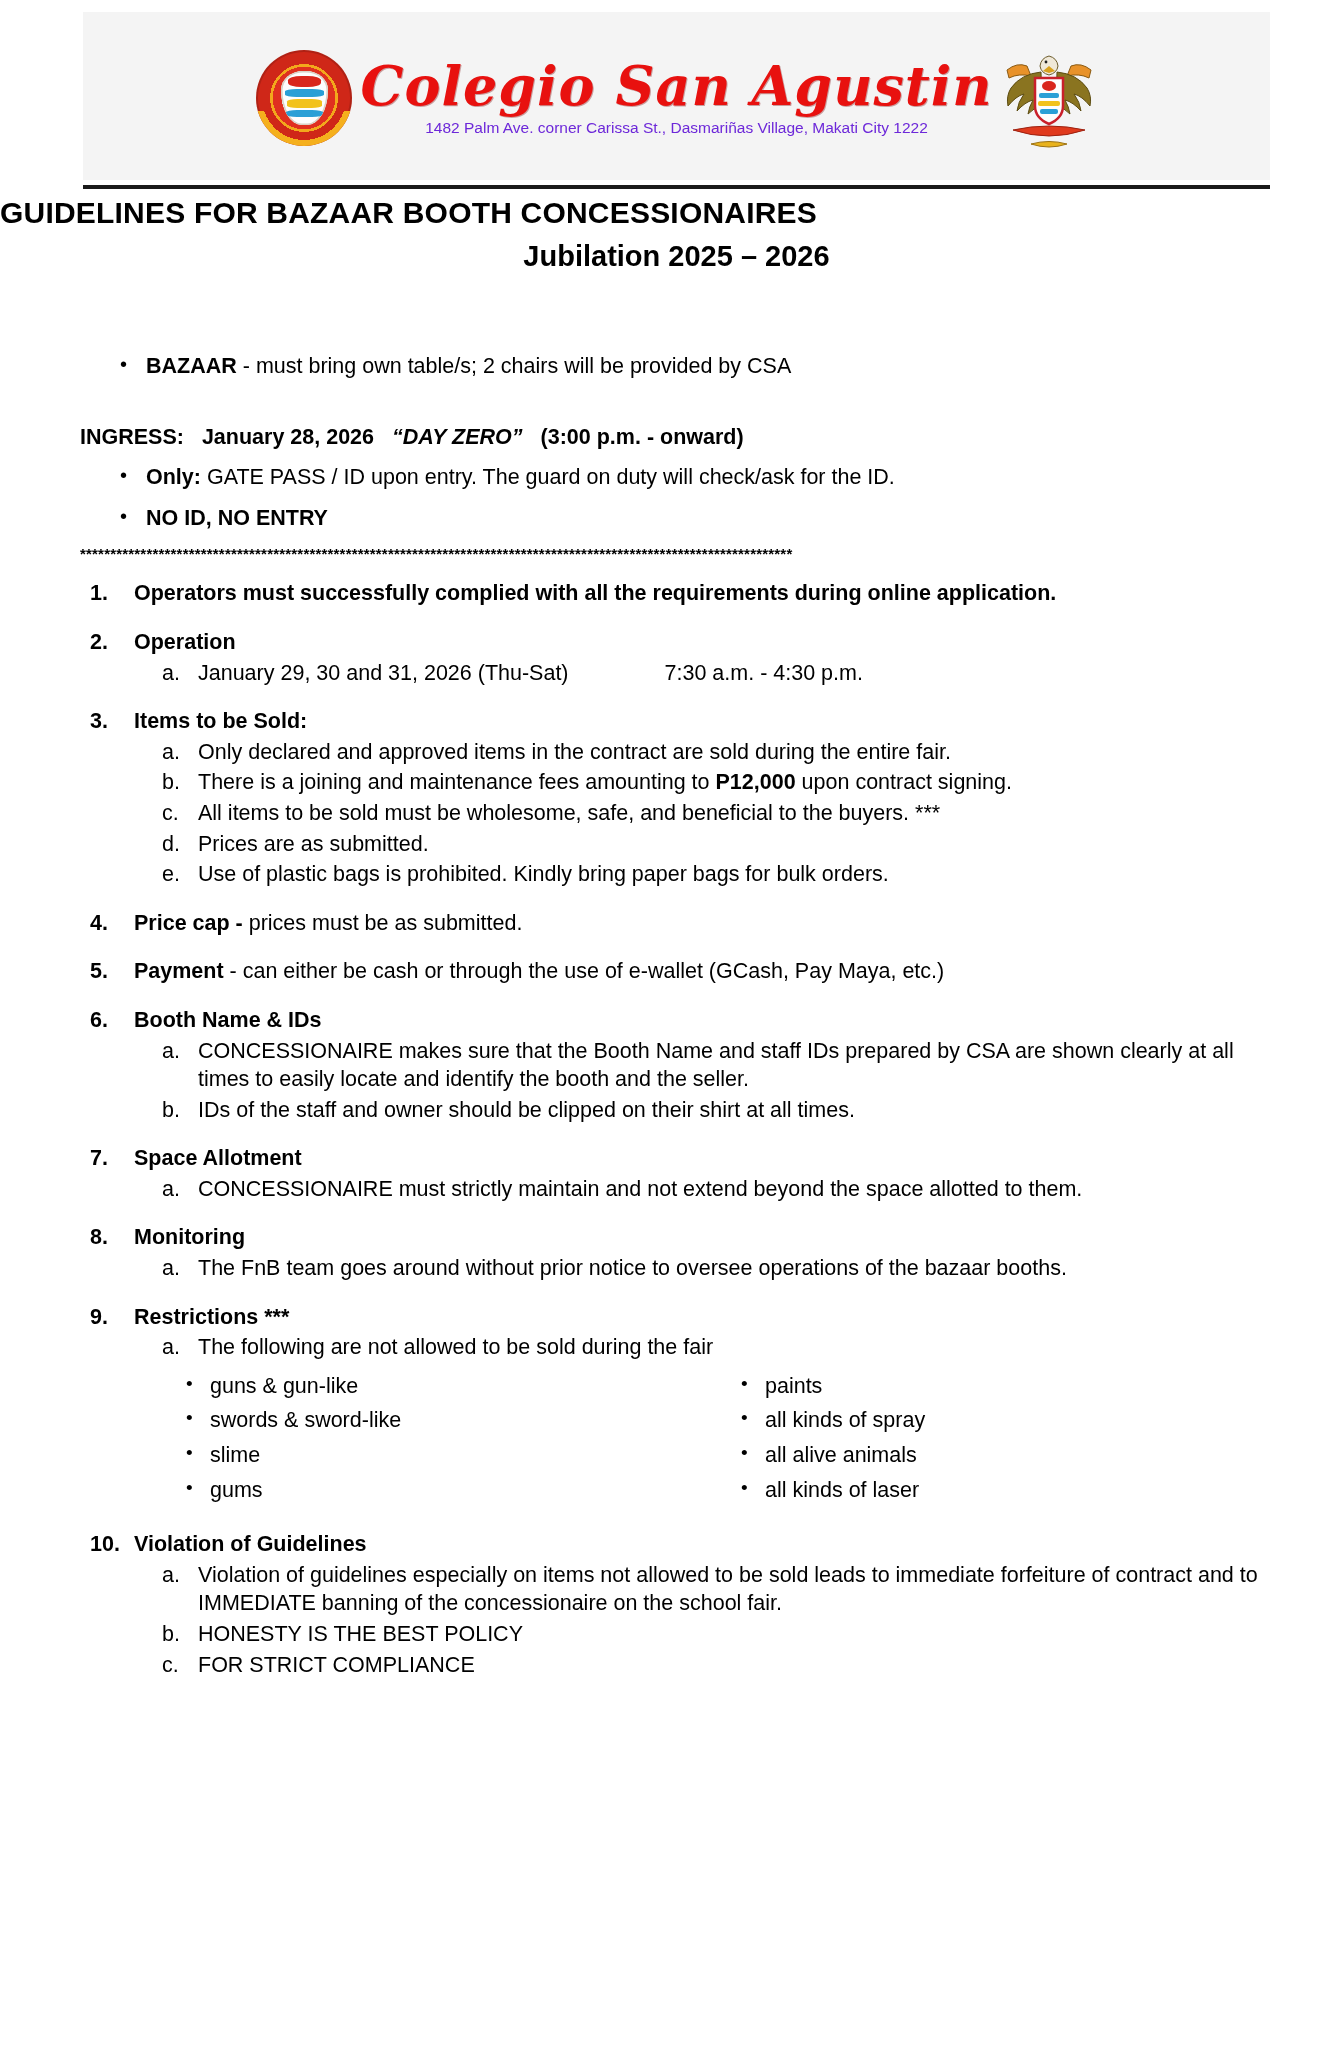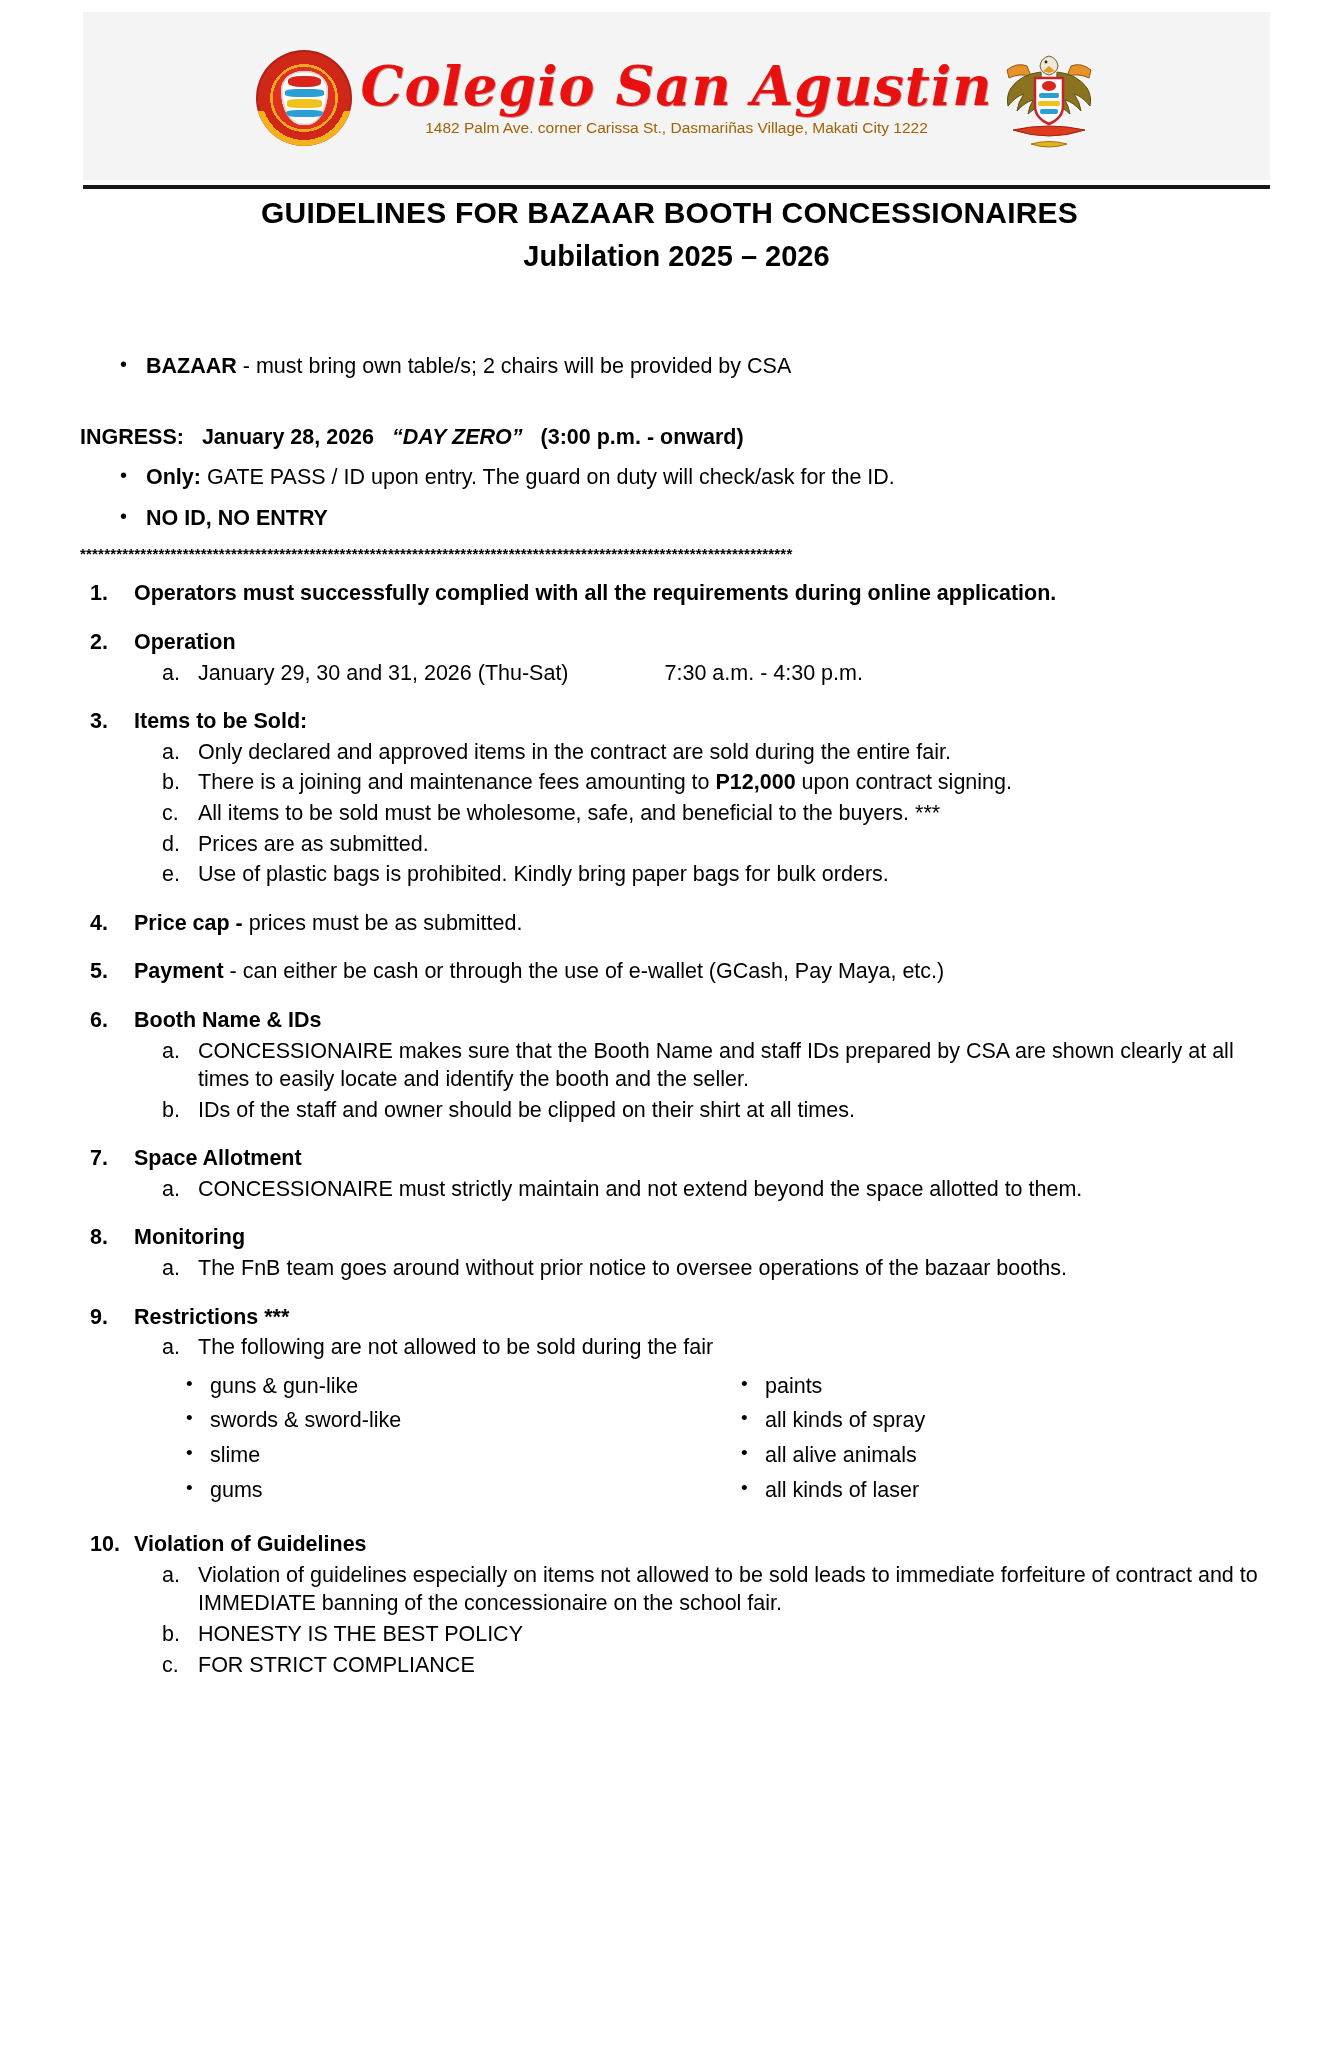--- a/index.html
+++ b/index.html
@@ -95,21 +95,21 @@
     font-size: 54px;
     line-height: 1.02;
     color: #e8110f;
     letter-spacing: 1px;
     white-space: nowrap;
     text-shadow: 1px 1px 0 rgba(120,0,0,.35);
   }
   .wordmark-addr {
     font-family: "Liberation Sans", sans-serif;
     font-size: 15.5px;
-    color: #a16207;
+    color: #6d28d9;
     white-space: nowrap;
     margin-top: 5px;
   }
 
   
   .crest {
     width: 96px;
     height: 108px;
     position: relative;
     flex: none;
@@ -123,21 +123,21 @@
     width: 1187px;
     height: 4px;
     background: #1a1a1a;
   }
 
   
   .doc-title {
     position: absolute;
     left: 0; right: 0;
     top: 196px;
-    text-align: center;
+    text-align: left;
     font-size: 30px;
     font-weight: bold;
     letter-spacing: .2px;
   }
   .doc-subtitle {
     position: absolute;
     left: 14px; right: 0;
     top: 240px;
     text-align: center;
     font-size: 29px;

